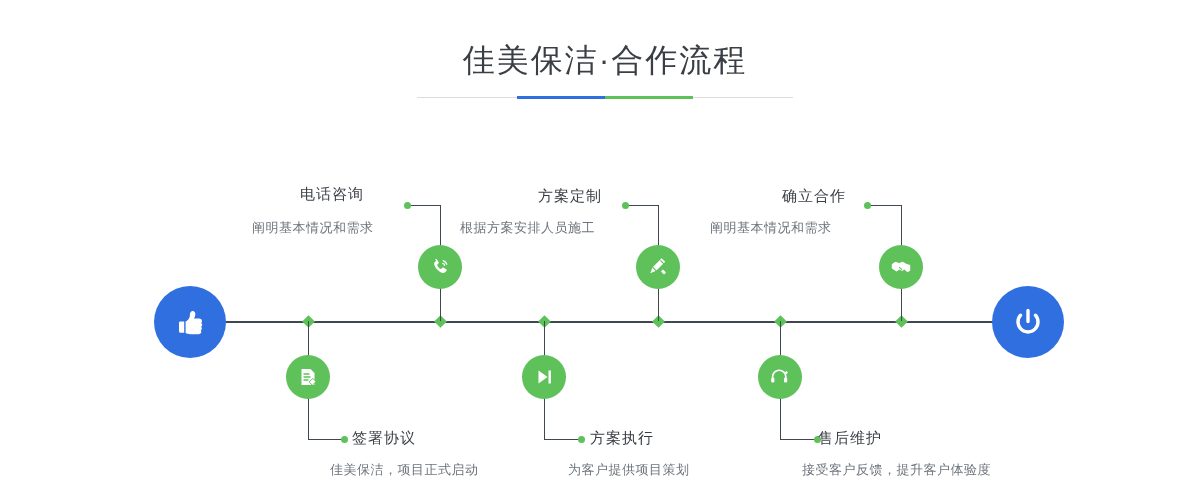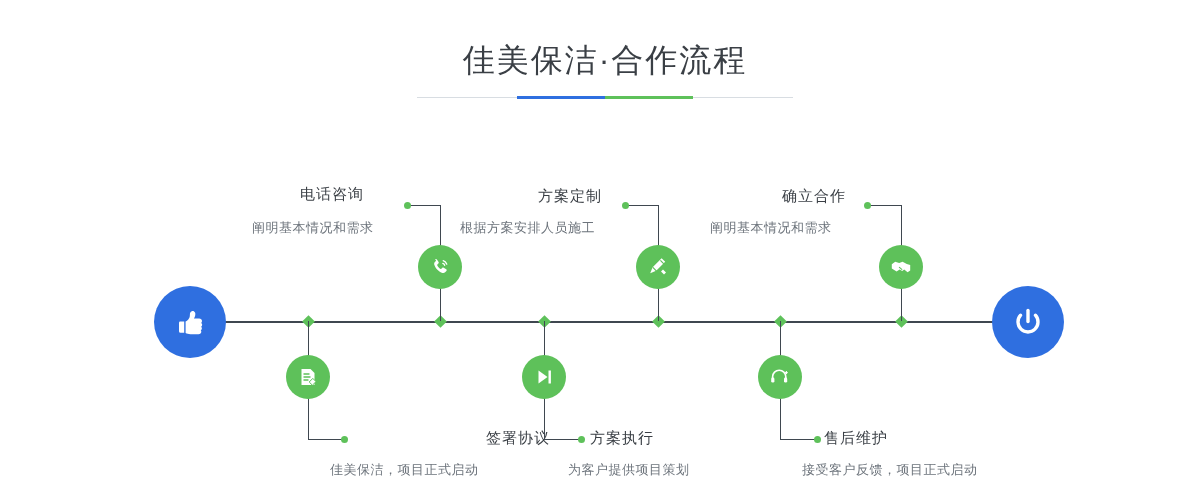--- a/index.html
+++ b/index.html
@@ -221,21 +221,21 @@
   <div class="step-icon" style="left:286px; top:355px;">
     <span>
       <svg width="24" height="24" viewBox="0 0 24 24" fill="none">
         <path d="M5.5 4h9l4 4v12h-13z" fill="#ffffff"></path>
         <path d="M8 9h5M8 12h6M8 15h4" stroke="#5ec15a" stroke-width="1.4" stroke-linecap="round"></path>
         <path d="M16.8 13.4l3.2 3.2-3.6 3.6-3.2-3.2z" fill="#ffffff" stroke="#5ec15a" stroke-width="1"></path>
       </svg>
     </span>
   </div>
   <div class="lbl below" style="left:330px; top:428px; width:220px;">
-    <div class="t" style="margin-left:22px;text-align:right;">签署协议</div>
+    <div class="t" style="margin-left:22px;">签署协议</div>
     <div class="d">佳美保洁，项目正式启动</div>
   </div>
 
   <div class="conn v" style="left:658px; top:285px; height:36px;"></div>
   <div class="conn v" style="left:658px; top:205px; height:42px;"></div>
   <div class="conn h" style="left:626px; top:205px; width:33px;"></div>
   <div class="dot" style="left:622px; top:202px;"></div>
   <div class="step-icon" style="left:636px; top:245px;">
     <span>
       <svg width="24" height="24" viewBox="0 0 24 24" fill="none">
@@ -293,17 +293,17 @@
     <span>
       <svg width="24" height="24" viewBox="0 0 24 24" fill="none">
         <path d="M4.6 13.6v-1.8a6.6 6.6 0 0 1 13.2 0v1.8" stroke="#ffffff" stroke-width="1.6" fill="none" stroke-linecap="round"></path>
         <rect x="3.2" y="12.6" width="3.2" height="5" rx="1.4" fill="#ffffff"></rect>
         <rect x="16" y="12.6" width="3.2" height="5" rx="1.4" fill="#ffffff"></rect>
         <path d="M18.4 6.8v1.6M17.6 7.6h1.6" stroke="#ffffff" stroke-width="1.4" stroke-linecap="round"></path>
       </svg>
     </span>
   </div>
   <div class="lbl below" style="left:802px; top:428px; width:260px;">
-    <div class="t" style="margin-left:22px;">售后维护</div>
-    <div class="d">接受客户反馈，项目正式启动</div>
+    <div class="t" style="margin-left:16px;">售后维护</div>
+    <div class="d">接受客户反馈，提升客户体验度</div>
   </div>
 
 </div>
 
 </body></html>

